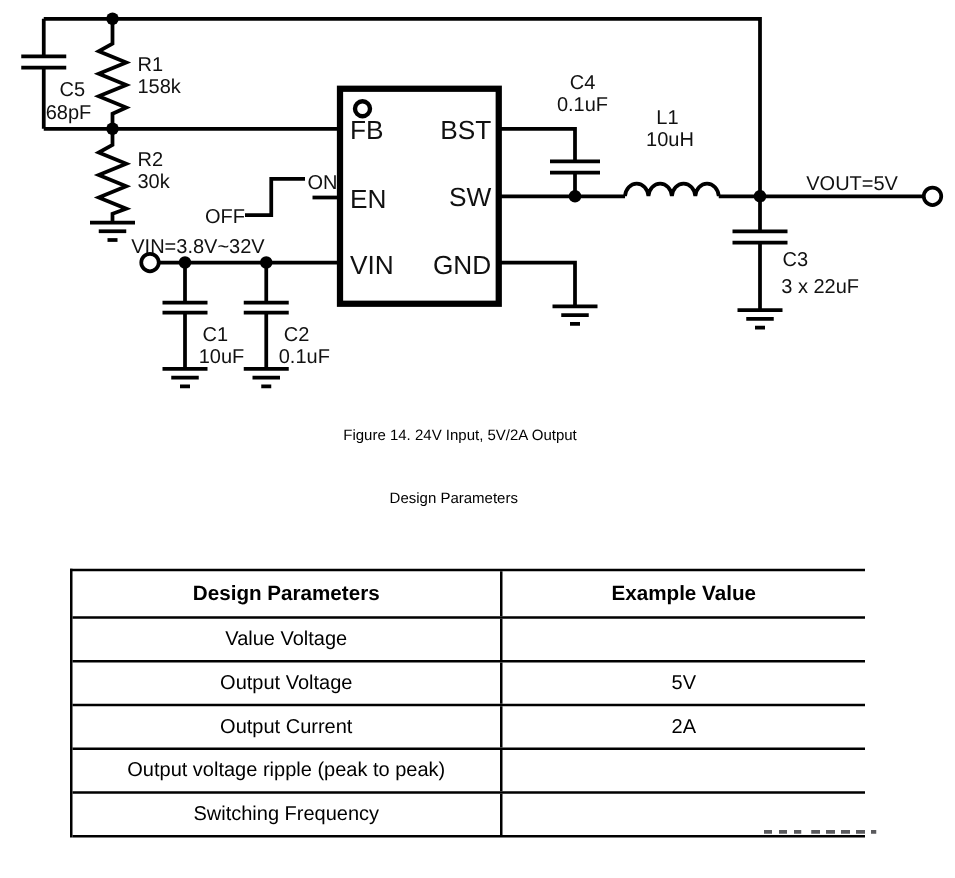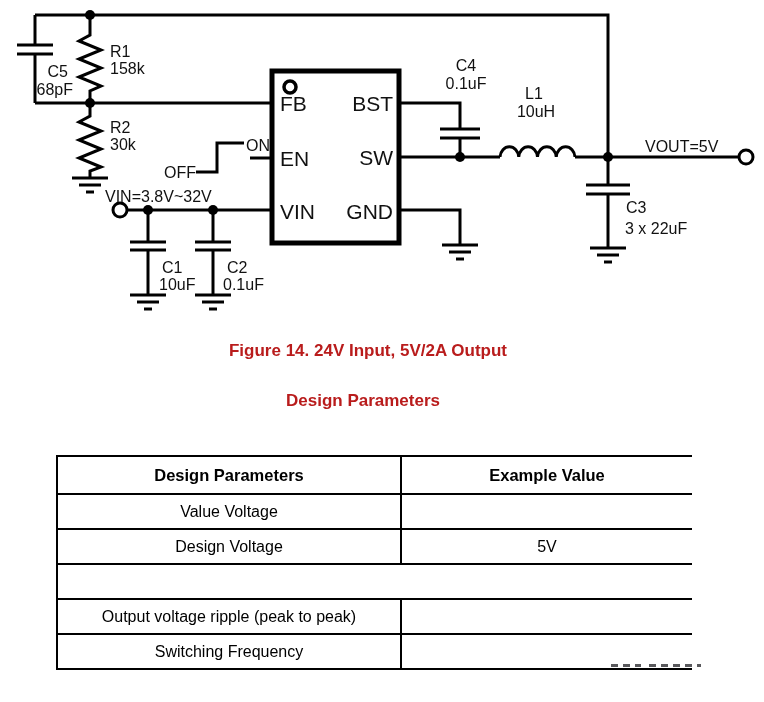--- a/index.html
+++ b/index.html
@@ -5,21 +5,21 @@
   html,body{margin:0;padding:0;background:#ffffff;}
   .page{
     position:relative;width:764px;height:702px;background:#ffffff;
     font-family:"Liberation Sans",sans-serif;color:#000;overflow:hidden;
   }
   svg text{font-family:"Liberation Sans",sans-serif;fill:#111;}
   .pin-label{font-size:21px;}
   .comp-label{font-size:16px;}
   .fig-caption,.table-title{
     position:absolute;transform:translateX(-50%);
-    font-weight:bold;font-size:17px;white-space:nowrap;color:#b91c1c;
+    font-weight:normal;font-size:12px;white-space:nowrap;color:#000000;
   }
   .fig-caption{top:341px;left:368px;}
   .table-title{top:391px;left:363px;}
   .params-table{
     position:absolute;left:56px;top:455px;width:634px;
     border-top:2px solid #000;border-left:2px solid #000;
     font-size:16px;
   }
   .t-row{display:flex;border-bottom:2px solid #000;height:33px;}
   .t-row.t-header{height:36px;font-weight:bold;font-size:16.5px;}
@@ -185,24 +185,26 @@
 
   <div class="params-table">
     <div class="t-row t-header">
       <div class="t-cell c1">Design Parameters</div>
       <div class="t-cell c2">Example Value</div>
     </div>
     <div class="t-row">
       <div class="t-cell c1">Value Voltage</div>
     </div>
     <div class="t-row">
-      <div class="t-cell c1">Design Voltage</div>
+      <div class="t-cell c1">Output Voltage</div>
       <div class="t-cell c2">5V</div>
     </div>
     <div class="t-row">
+      <div class="t-cell c1">Output Current</div>
+      <div class="t-cell c2">2A</div>
     </div>
     <div class="t-row">
       <div class="t-cell c1">Output voltage ripple (peak to peak)</div>
     </div>
     <div class="t-row">
       <div class="t-cell c1">Switching Frequency</div>
     </div>
   </div>
 
   <div class="watermark">

